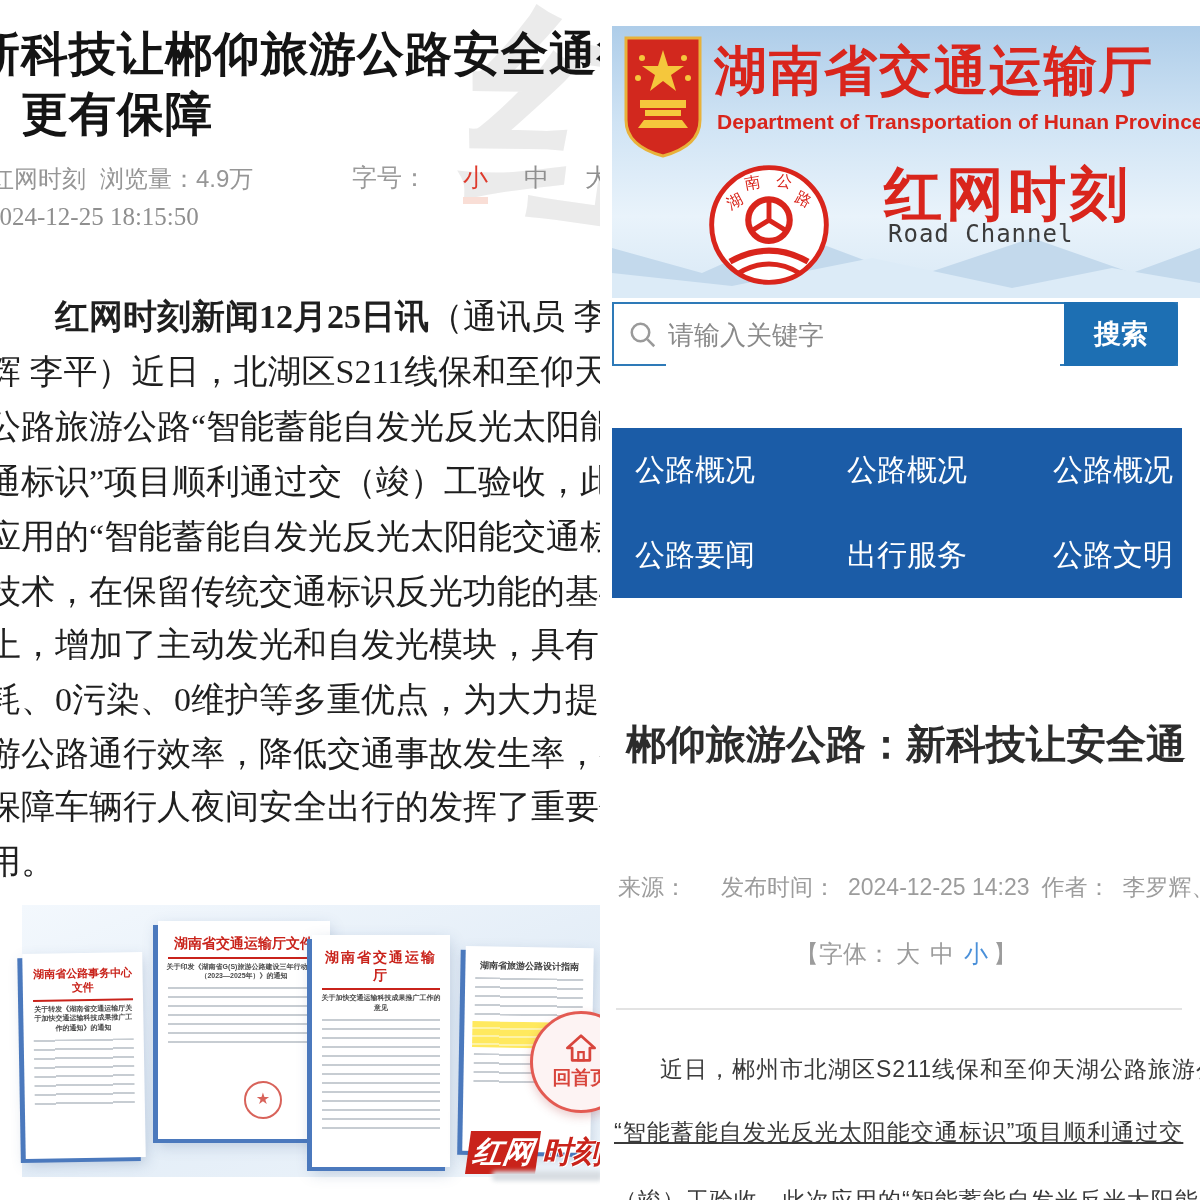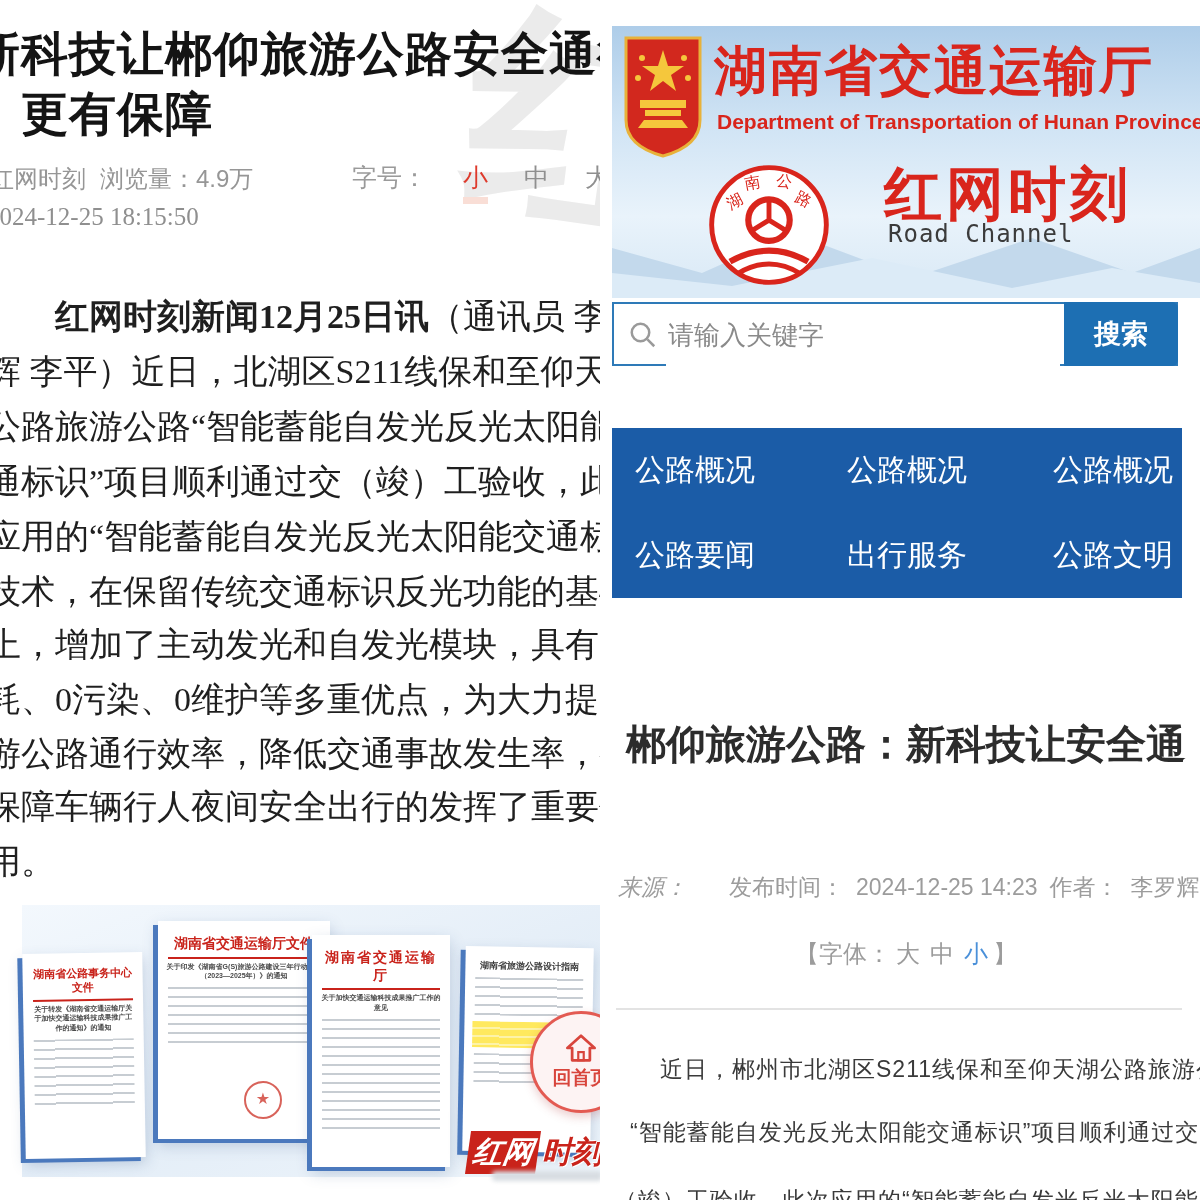--- a/index.html
+++ b/index.html
@@ -76,21 +76,21 @@
     padding-left:23px;box-sizing:border-box;}
   .navblock a{color:#fff;font-size:30px;text-decoration:none;align-self:center;}
   .breadcrumb{position:absolute;left:16px;top:638px;display:flex;align-items:center;
     font-size:26px;color:#8c8c8c;white-space:nowrap;}
   .breadcrumb svg{margin-right:12px;}
   .rp-title{position:absolute;left:0;top:716px;width:588px;text-align:center;font-size:40px;
     font-weight:bold;color:#2c2c2c;line-height:56px;}
   .rp-meta{position:absolute;left:0;top:872px;width:588px;text-align:center;font-size:23px;
     color:#9c9c9c;white-space:nowrap;}
   .rp-meta span{margin:0 6px;}
-  .rp-meta .src{margin-right:36px;font-style:italic;}
+  .rp-meta .src{margin-right:28px;}
   .rp-fonts{position:absolute;left:0;top:938px;width:588px;text-align:center;font-size:24px;
     color:#9c9c9c;}
   .rp-fonts .f{margin:0 5px;color:#9c9c9c;}
   .rp-fonts .f-small{color:#4a90d9;}
   .rp-divider{position:absolute;left:4px;top:1008px;width:566px;height:2px;background:#e3e3e3;}
   .rp-line{position:absolute;white-space:nowrap;font-size:23px;color:#3a3a3a;letter-spacing:1px;
     line-height:1.3;}
 </style>
 </head>
 <body>
@@ -216,15 +216,15 @@
     <div>郴仰旅游公路：新科技让安全通</div>
   </div>
 
   <div class="rp-meta"><span class="src">来源：</span><span>发布时间：</span><span>2024-12-25 14:23</span><span>作者：</span><span>李罗辉、李平</span></div>
 
   <div class="rp-fonts"><span>【字体：</span><span class="f">大</span><span class="f">中</span><span class="f f-small">小</span><span>】</span></div>
 
   <div class="rp-divider"></div>
 
   <div class="rp-line" style="left:48px;top:1055px;">近日，郴州市北湖区S211线保和至仰天湖公路旅游公路</div>
-  <div class="rp-line" style="left:18px;top:1118px;">“智能蓄能自发光反光太阳能交通标识”项目顺利通过交</div>
+  <div class="rp-line" style="left:2px;top:1118px;text-decoration:underline;">“智能蓄能自发光反光太阳能交通标识”项目顺利通过交</div>
   <div class="rp-line" style="left:2px;top:1186px;">（竣）工验收，此次应用的“智能蓄能自发光反光太阳能</div>
 </div>
 
 </body></html>

